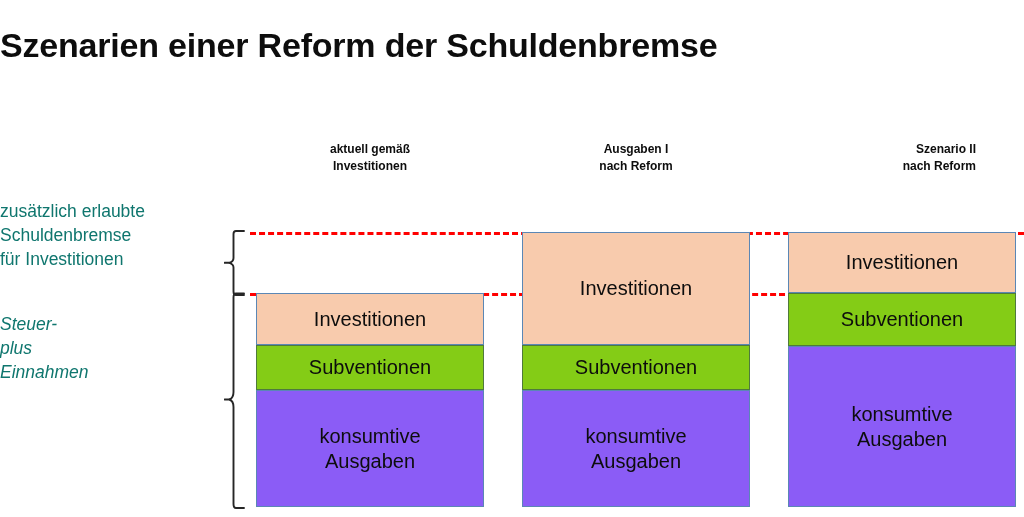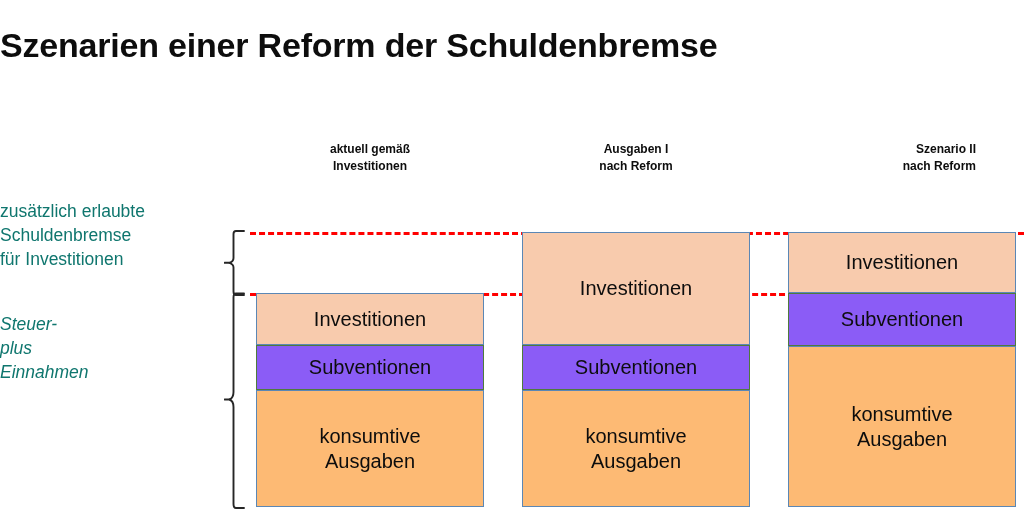--- a/index.html
+++ b/index.html
@@ -88,22 +88,22 @@
     align-items: center;
     justify-content: center;
     text-align: center;
     font-size: 20px;
     line-height: 1.22;
     color: #0d0d0d;
     overflow: hidden;
   }
   .seg .seg-text { display: block; padding: 0 4px; }
   .seg.invest { background: #f8cbad; }
-  .seg.subv   { background: #8b5cf6; border-color: #4f7a3c; }
-  .seg.konsum { background: #fdba74; }
+  .seg.subv   { background: #84cc16; border-color: #4f7a3c; }
+  .seg.konsum { background: #8b5cf6; }
 </style>
 </head>
 <body>
 
 <div id="stage">
 
   <div class="chart-title">Szenarien einer Reform der Schuldenbremse</div>
 
   <div class="col-header" style="left:256px; width:228px;">
     <span class="hl">aktuell gemäß</span>

